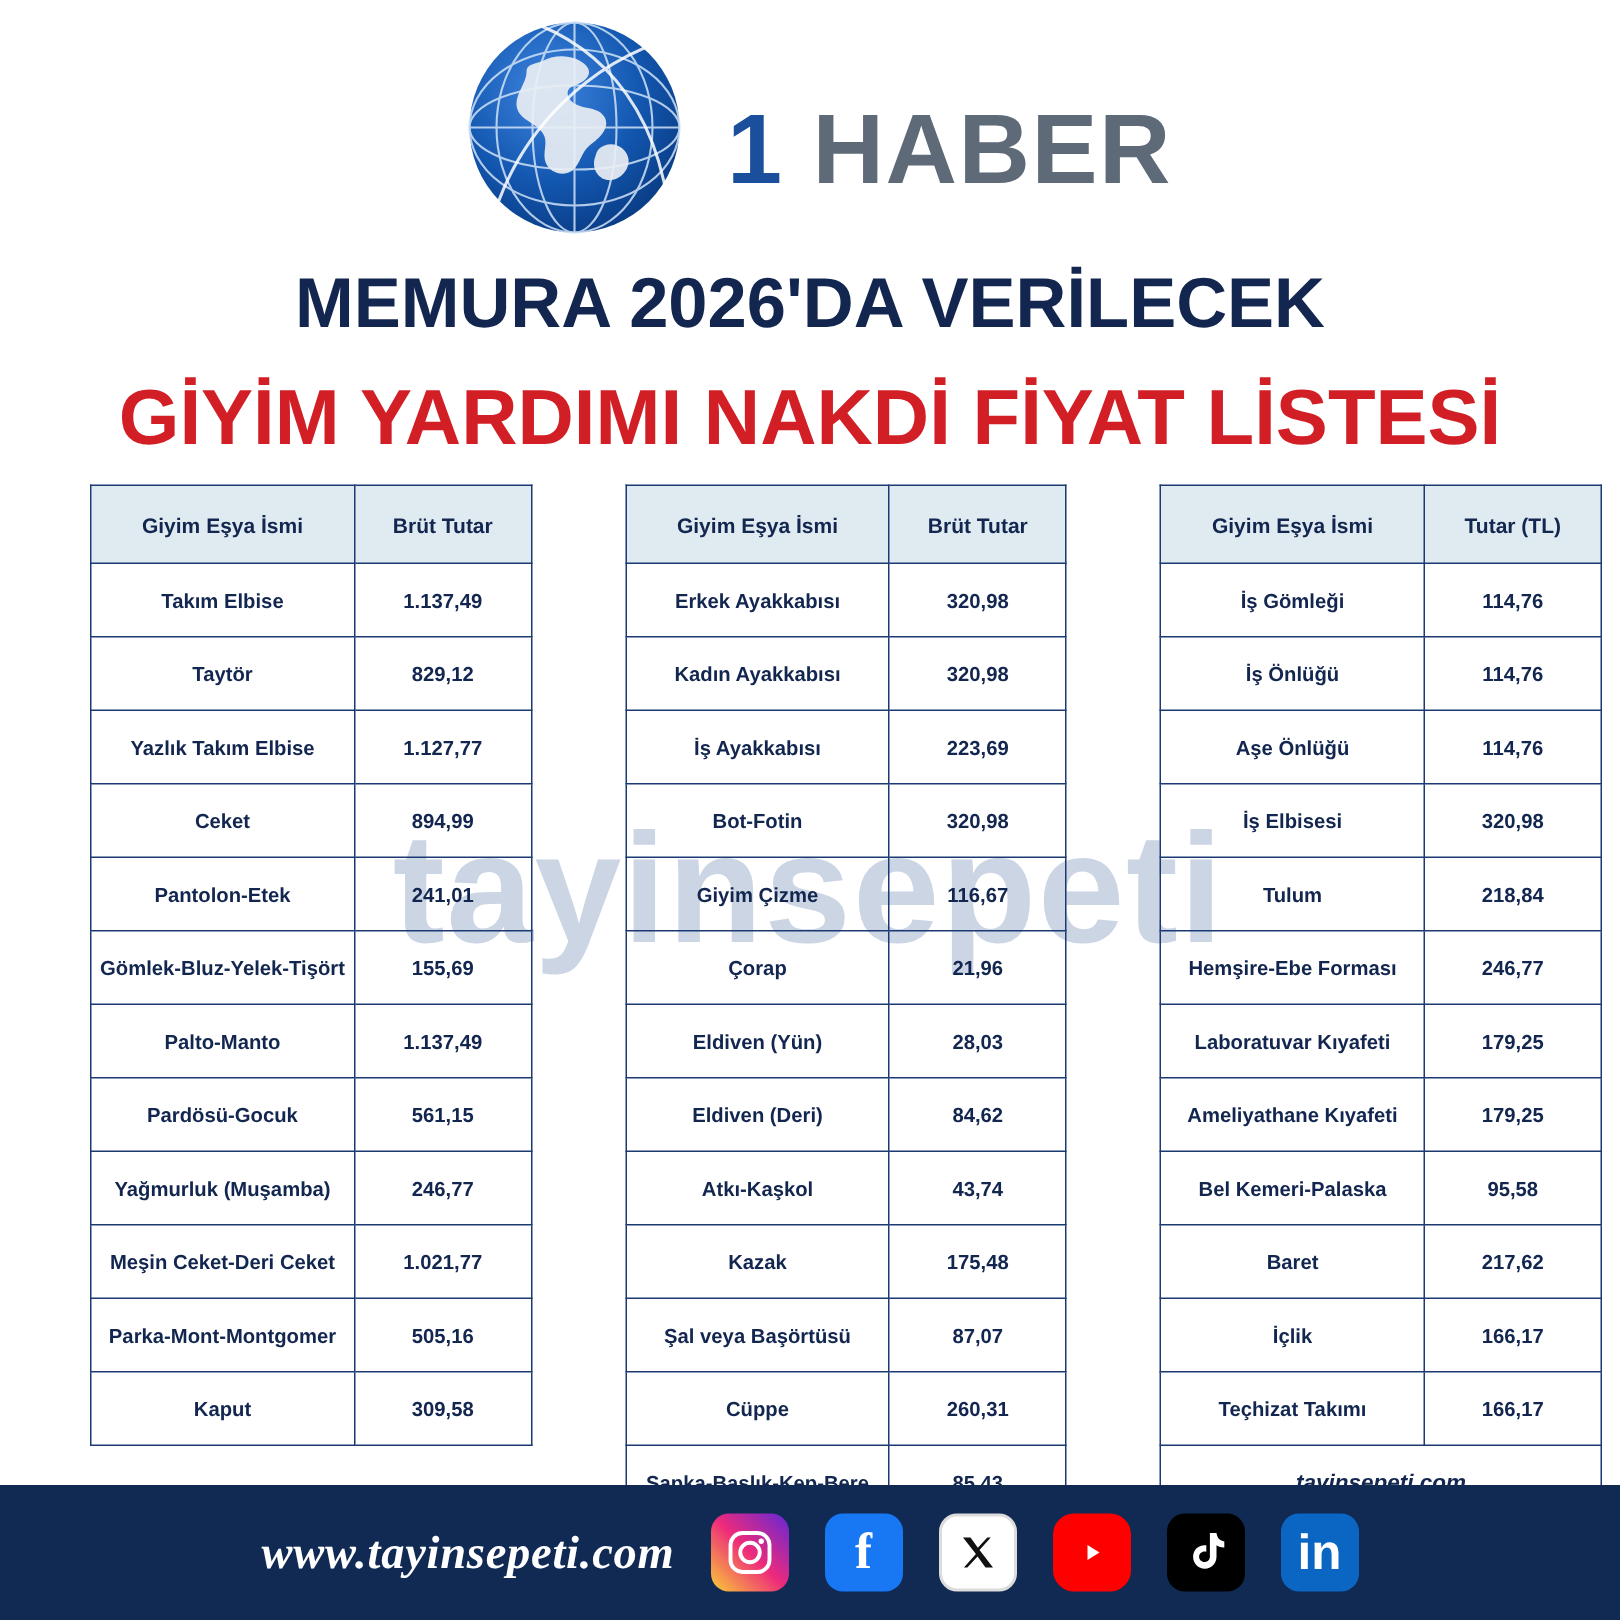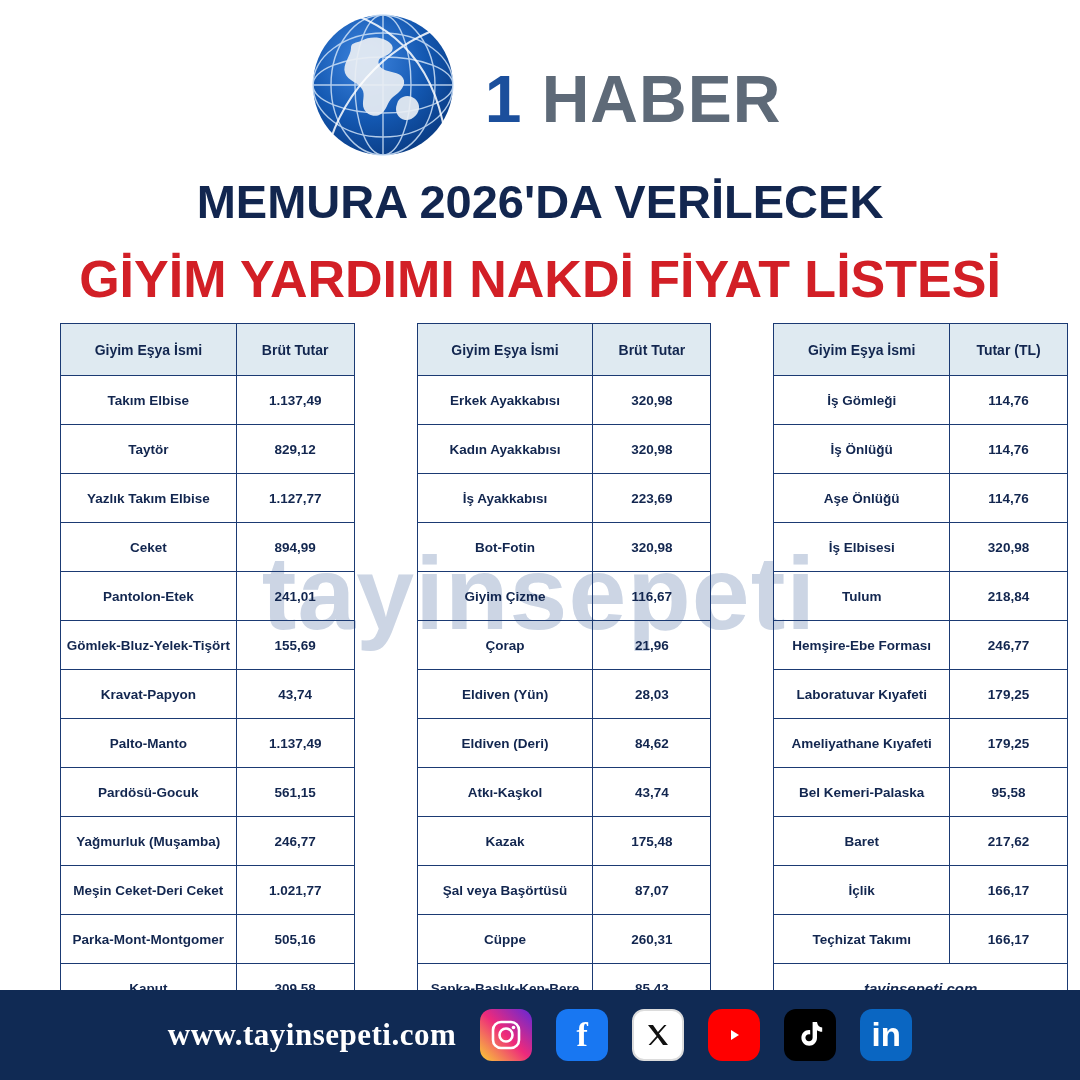--- a/index.html
+++ b/index.html
@@ -118,20 +118,21 @@
     display: flex;
     align-items: center;
     justify-content: center;
     gap: 24px;
     z-index: 20;
   }
   .footer-url {
     color: #ffffff;
     font-size: 31px;
     font-weight: 700;
+    font-style: italic;
     font-family: "Liberation Serif", serif;
     letter-spacing: 0.5px;
   }
   .social {
     width: 52px; height: 52px;
     border-radius: 12px;
     display: flex; align-items: center; justify-content: center;
     font-weight: 700;
     color: #fff;
     font-size: 26px;
@@ -216,24 +217,20 @@
             </tr>
           <tr>
               <td class="name">Pantolon-Etek</td>
               <td class="val">241,01</td>
             </tr>
           <tr>
               <td class="name">Gömlek-Bluz-Yelek-Tişört</td>
               <td class="val">155,69</td>
             </tr>
           <tr>
-              <td class="name">Kravat-Papyon</td>
-              <td class="val">43,74</td>
-            </tr>
-          <tr>
               <td class="name">Palto-Manto</td>
               <td class="val">1.137,49</td>
             </tr>
           <tr>
               <td class="name">Pardösü-Gocuk</td>
               <td class="val">561,15</td>
             </tr>
           <tr>
               <td class="name">Yağmurluk (Muşamba)</td>
               <td class="val">246,77</td>

